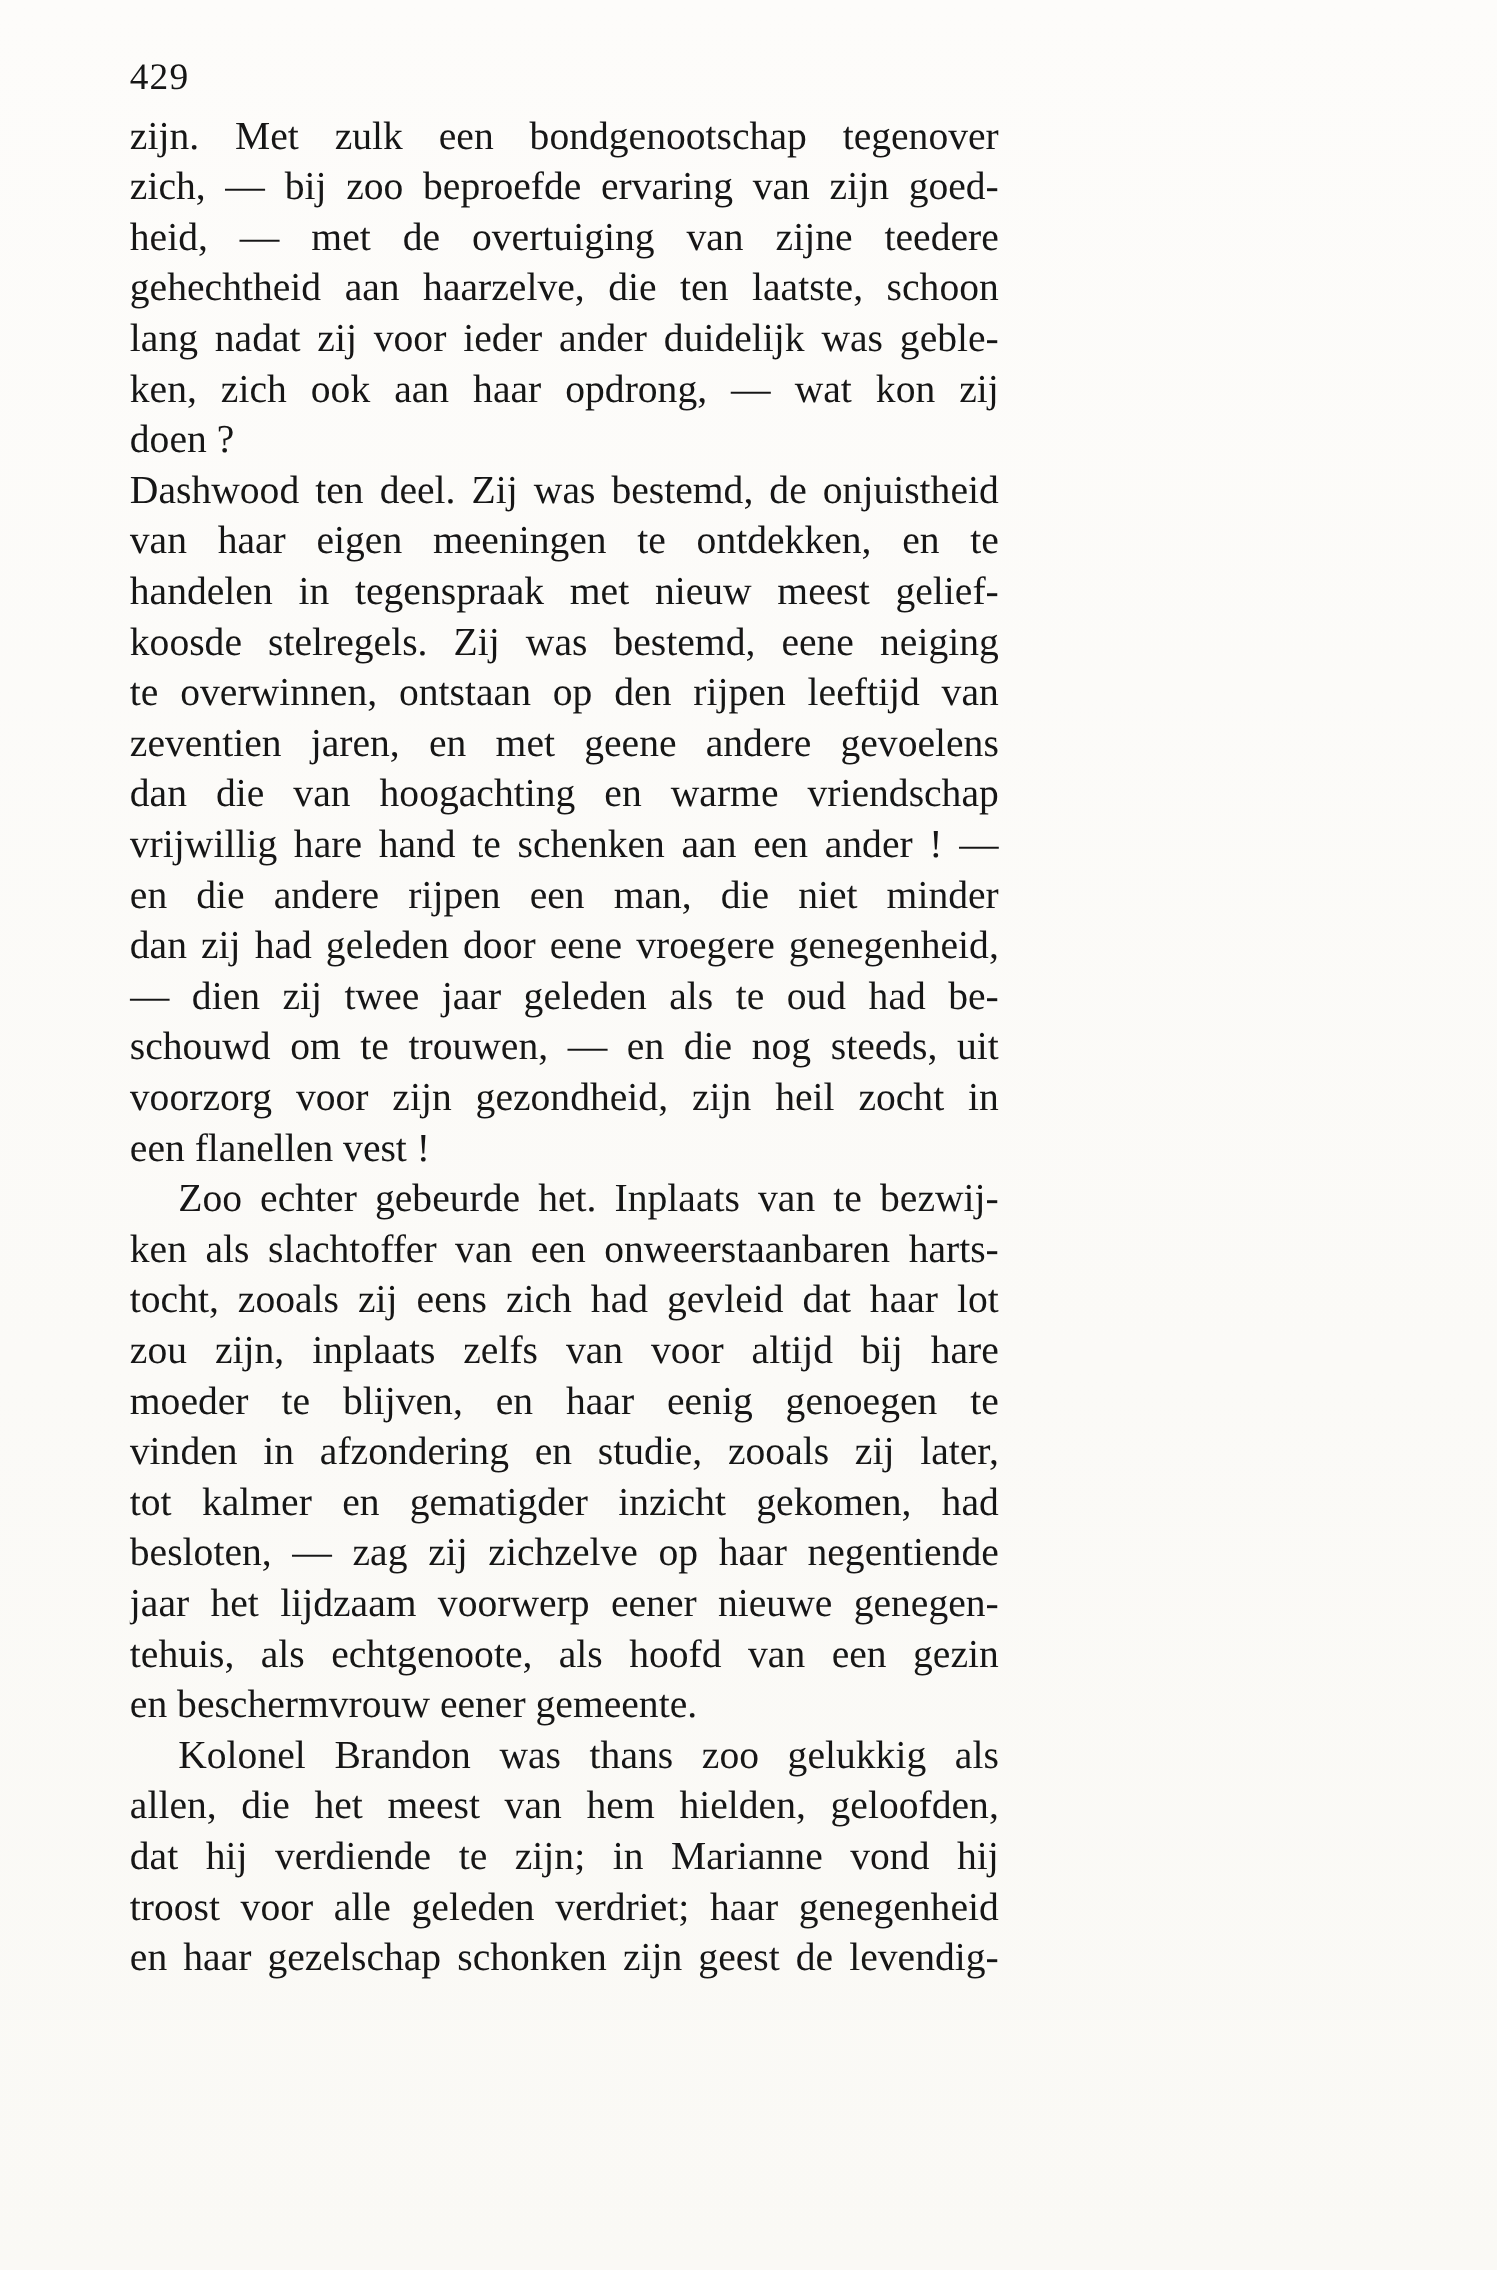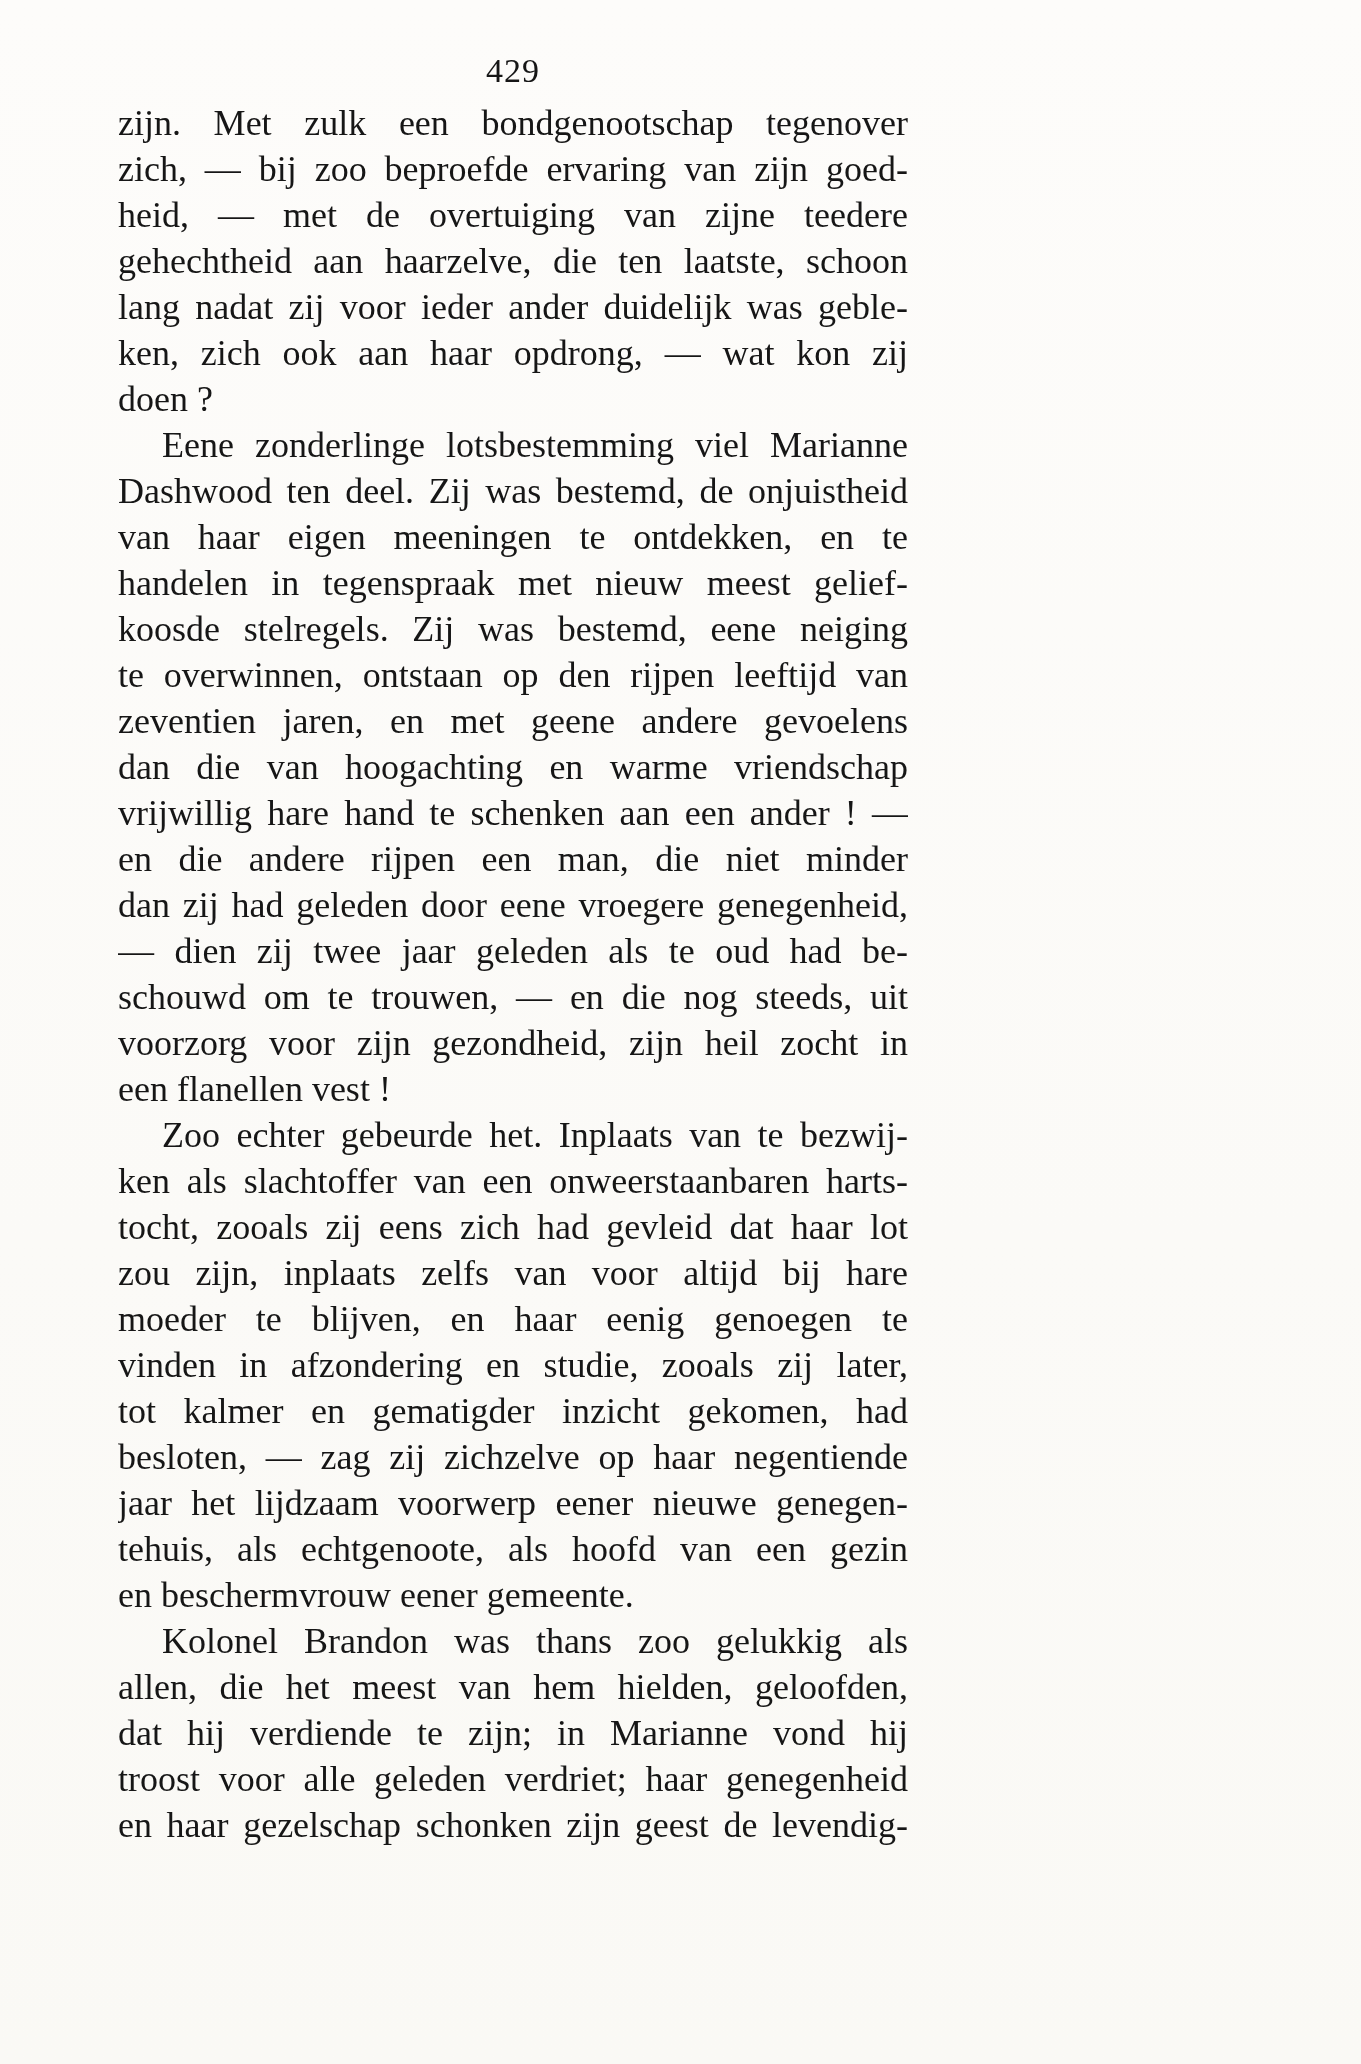--- a/index.html
+++ b/index.html
@@ -18,21 +18,21 @@
   .scan-page {
     position: absolute;
     inset: 0;
     background: linear-gradient(180deg, #fdfcfa 0%, #fbfaf7 60%, #faf9f5 100%);
   }
   .page-number {
     position: absolute;
     top: 52px;
     left: 118px;
     width: 790px;
-    text-align: center;
+    text-align: left;
     font-size: 34px;
     letter-spacing: 1px;
   }
   .text-block {
     position: absolute;
     top: 100px;
     left: 118px;
     width: 790px;
   }
   .line {
@@ -62,21 +62,20 @@
 <div class="scan-page">
   <div class="page-number">429</div>
   <div class="text-block" id="text-block">
       <div class="line justify">zijn. Met zulk een bondgenootschap tegenover</div>
       <div class="line justify">zich, — bij zoo beproefde ervaring van zijn goed-</div>
       <div class="line justify">heid, — met de overtuiging van zijne teedere</div>
       <div class="line justify">gehechtheid aan haarzelve, die ten laatste, schoon</div>
       <div class="line justify">lang nadat zij voor ieder ander duidelijk was geble-</div>
       <div class="line justify">ken, zich ook aan haar opdrong, — wat kon zij</div>
       <div class="line">doen ?</div>
-      <div class="line justify indent">Eene zonderlinge lotsbestemming viel Marianne</div>
       <div class="line justify">Dashwood ten deel. Zij was bestemd, de onjuistheid</div>
       <div class="line justify">van haar eigen meeningen te ontdekken, en te</div>
       <div class="line justify">handelen in tegenspraak met nieuw meest gelief-</div>
       <div class="line justify">koosde stelregels. Zij was bestemd, eene neiging</div>
       <div class="line justify">te overwinnen, ontstaan op den rijpen leeftijd van</div>
       <div class="line justify">zeventien jaren, en met geene andere gevoelens</div>
       <div class="line justify">dan die van hoogachting en warme vriendschap</div>
       <div class="line justify">vrijwillig hare hand te schenken aan een ander ! —</div>
       <div class="line justify">en die andere rijpen een man, die niet minder</div>
       <div class="line justify">dan zij had geleden door eene vroegere genegenheid,</div>

